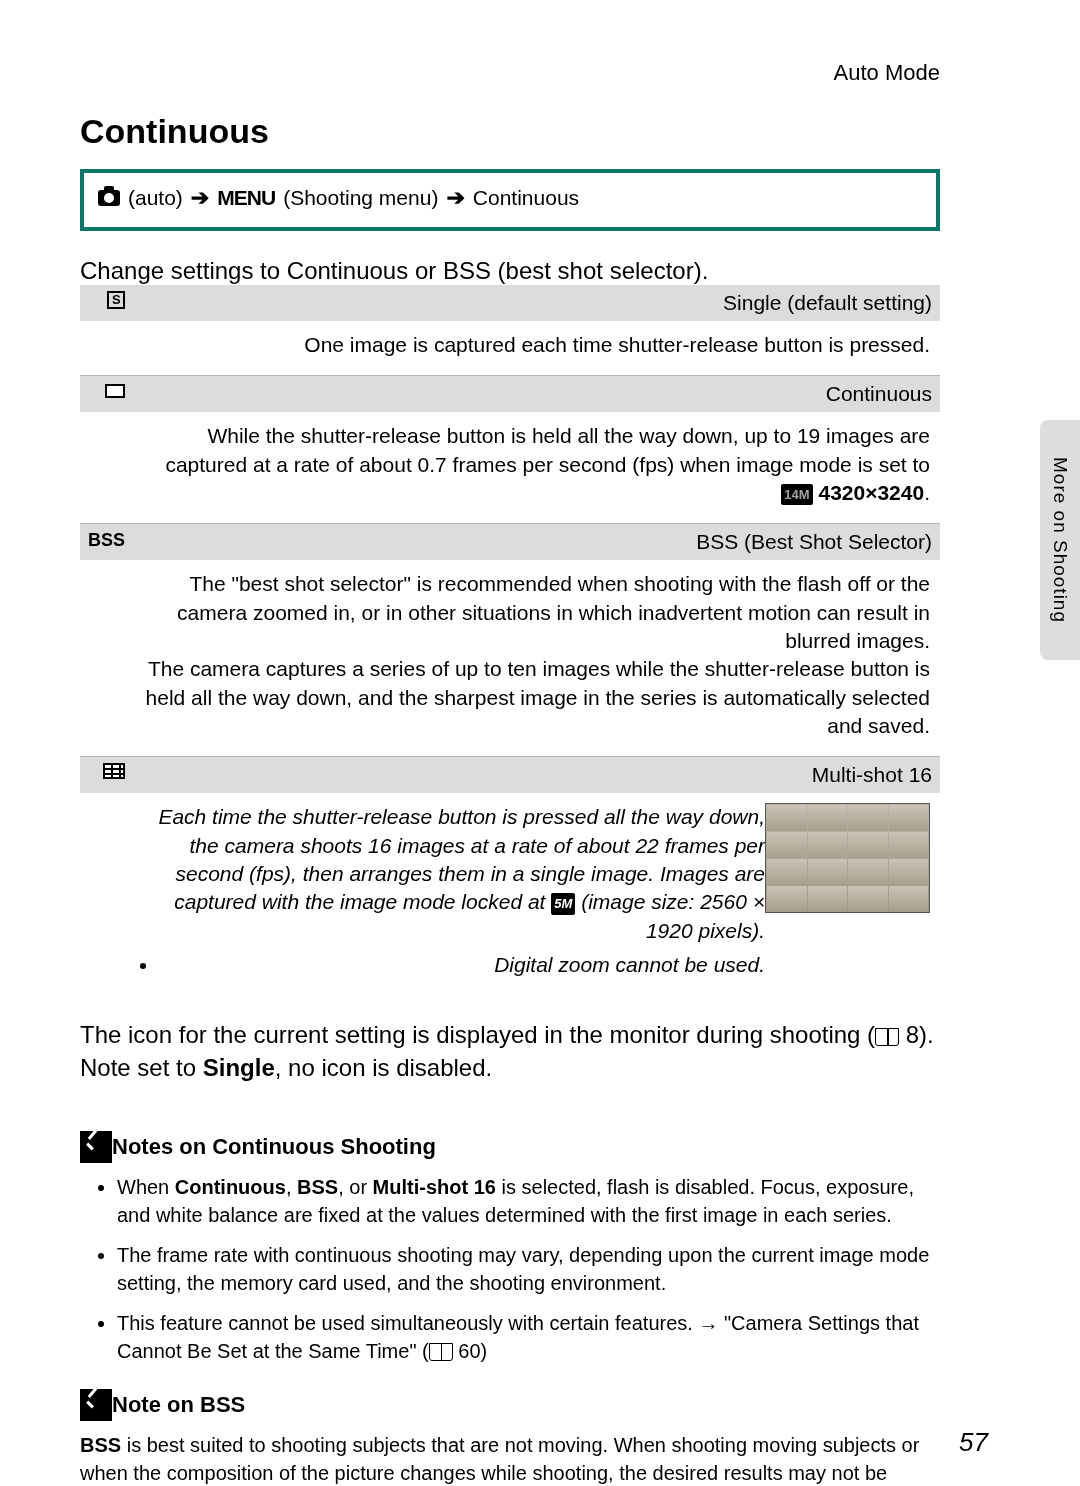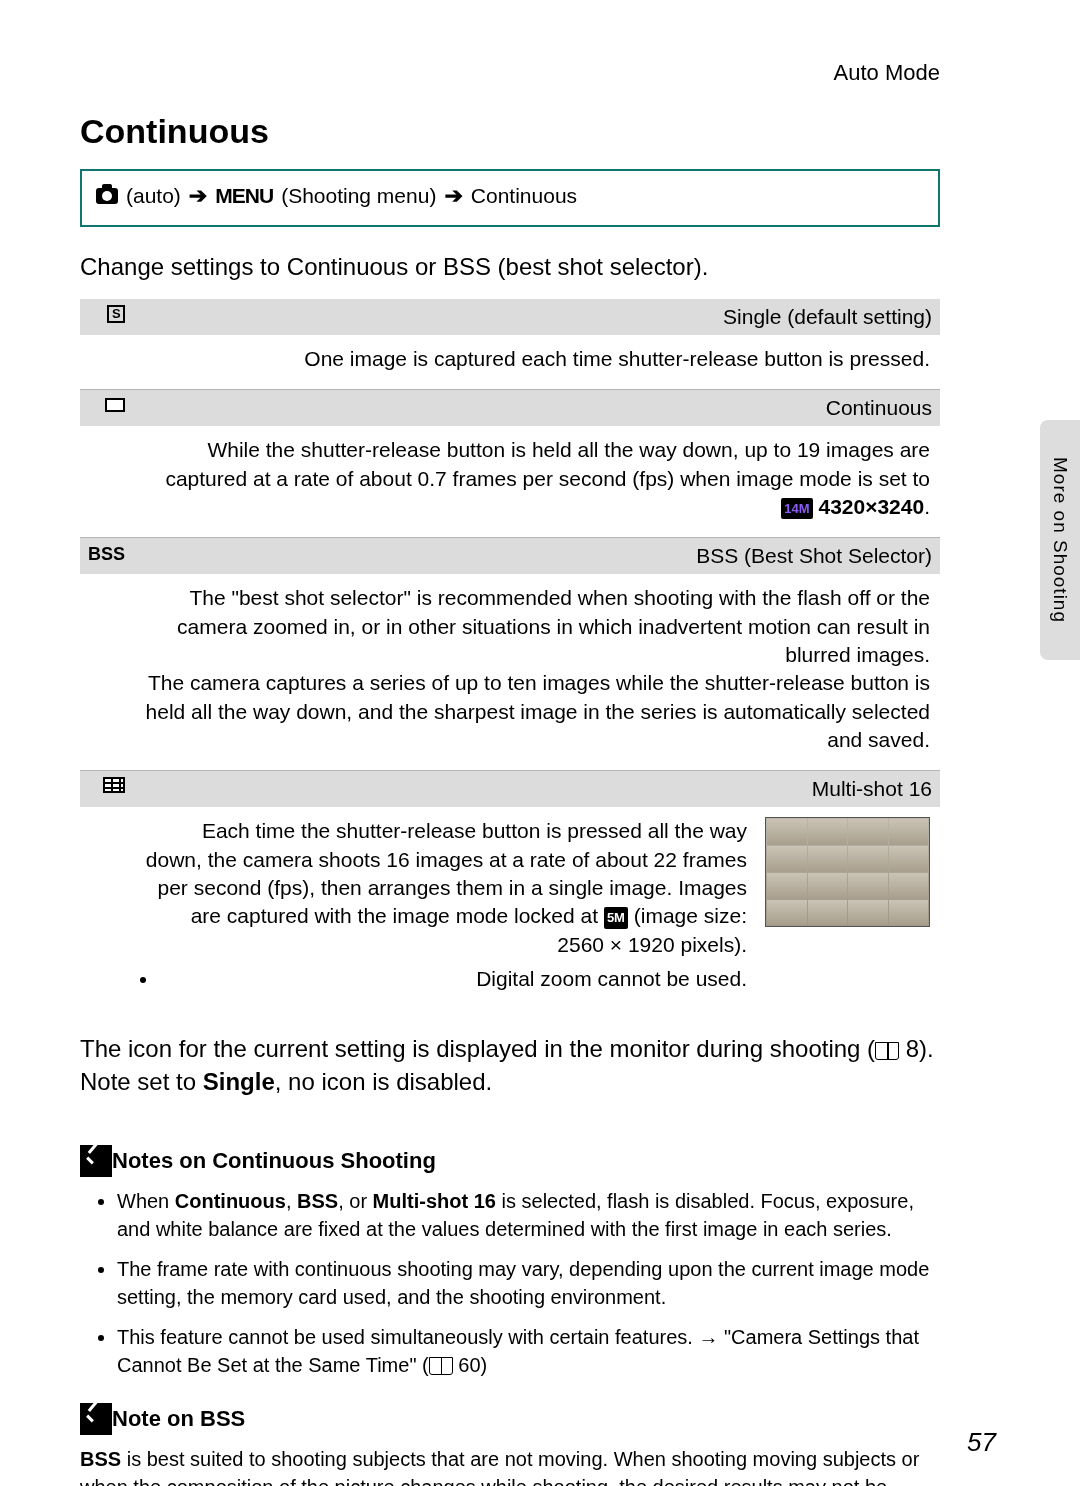--- a/index.html
+++ b/index.html
@@ -21,67 +21,66 @@
     text-align: right;
     font-size: 22px;
     margin-bottom: 26px;
   }
   h1 {
     font-size: 34px;
     font-weight: 700;
     margin-bottom: 18px;
   }
   .nav-box {
-    border: 2px solid #0f766e;
+    border: 4px solid #0f766e;
     padding: 12px 14px 16px 14px;
     margin-bottom: 26px;
     font-size: 21px;
     display: flex;
     align-items: center;
     gap: 8px;
     flex-wrap: wrap;
   }
   .intro {
     font-size: 24px;
-    margin-bottom: 18px;
   }
   table.opts {
     width: 100%;
     border-collapse: collapse;
     font-size: 21px;
   }
   table.opts td { vertical-align: top; padding: 6px 8px 6px 8px; text-align: right; }
   tr.head-row td { background: #dcdcdc; border-top: 1px solid #b5b5b5; }
   tr.head-row:first-child td { border-top: none; }
   td.icon-cell { width: 52px; text-align: center; font-weight: 700; font-size: 18px; }
   td.label-cell { font-weight: 400; }
   tr.desc-row td.desc-cell { padding: 10px 10px 16px 8px; line-height: 1.35; }
   tr.desc-row td.pad-cell { }
   .img-14m {
     display: inline-block;
     background: #000;
-    color: #8b5cf6;
+    color: #a3a3a3;
     font-size: 13px;
     font-weight: 700;
     padding: 2px 3px;
     vertical-align: middle;
     border-radius: 2px;
   }
   .img-5m {
     display: inline-block;
     background: #000;
     color: #fff;
     font-size: 13px;
     font-weight: 700;
     padding: 2px 3px;
     vertical-align: middle;
     border-radius: 2px;
   }
   .bold { font-weight: 700; }
-  .multishot-wrap { display: flex; gap: 18px; align-items: flex-start; }
+  .multishot-wrap { display: flex; align-items: flex-start; font-style: italic; }
   .multishot-text { flex: 1; }
   .multishot-bullets { margin-top: 6px; padding-left: 18px; }
   .multishot-bullets li { margin-bottom: 4px; }
   .thumb-image {
     width: 165px;
     height: 110px;
     border: 1px solid #555;
     background: linear-gradient(#b8b4a8, #a09888);
     display: grid;
     grid-template-columns: repeat(4, 1fr);
@@ -162,21 +161,21 @@
     align-items: center;
     justify-content: center;
   }
   .side-tab span {
     writing-mode: vertical-rl;
     font-size: 19px;
     letter-spacing: 1px;
   }
   .page-num {
     position: absolute;
-    right: 84px;
+    right: 92px;
     bottom: 28px;
     font-size: 26px;
     font-style: italic;
   }
   .camera-icon {
     display: inline-block;
     width: 22px; height: 16px;
     background: #000;
     border-radius: 3px;
     position: relative;

